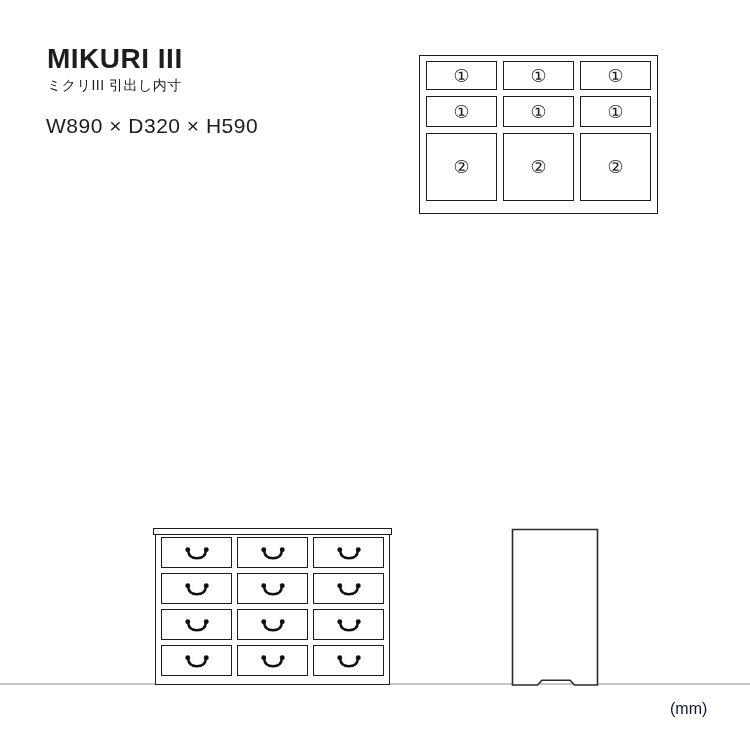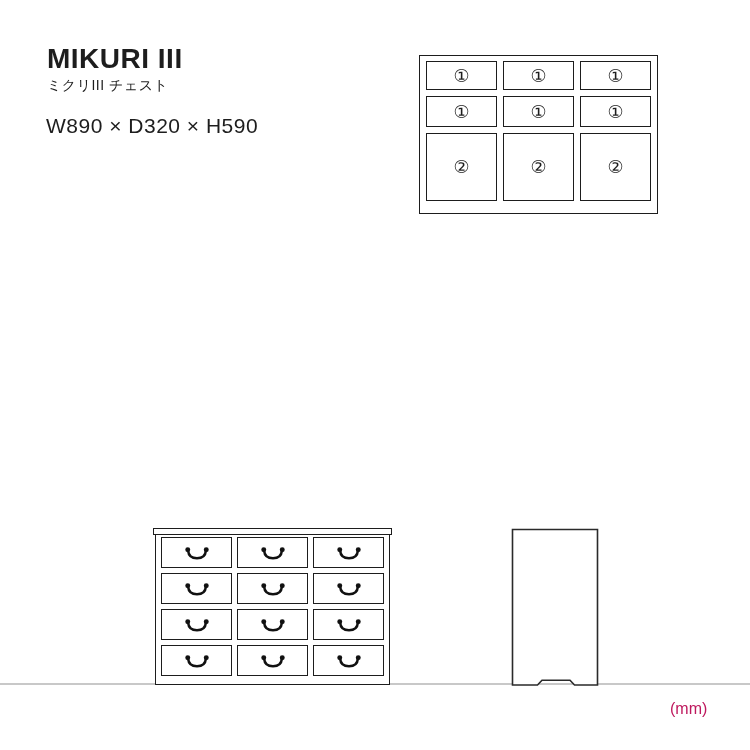--- a/index.html
+++ b/index.html
@@ -87,32 +87,32 @@
     z-index: 1;
   }
 
   
   .ground-line {
     position: absolute; left: 0; top: 683px; width: 750px; height: 1.6px;
     background: #c8c8c8; z-index: 0;
   }
   .unit-note {
     position: absolute; left: 670px; top: 700px;
-    font-size: 16px; color: #be185d; white-space: nowrap;
+    font-size: 16px; color: #0f172a; white-space: nowrap;
   }
 </style>
 </head>
 <body>
 
 <div class="canvas">
 
   <div class="ground-line"></div>
 
   <div class="title">MIKURI III</div>
-  <div class="subtitle">ミクリIII チェスト</div>
+  <div class="subtitle">ミクリIII 引出し内寸</div>
   <div class="overall-dims">W890 × D320 × H590</div>
 
 
   <div class="top-view">
     <div class="top-view-grid">
       <div class="top-cell">①</div>
       <div class="top-cell">①</div>
       <div class="top-cell">①</div>
       <div class="top-cell">①</div>
       <div class="top-cell">①</div>

